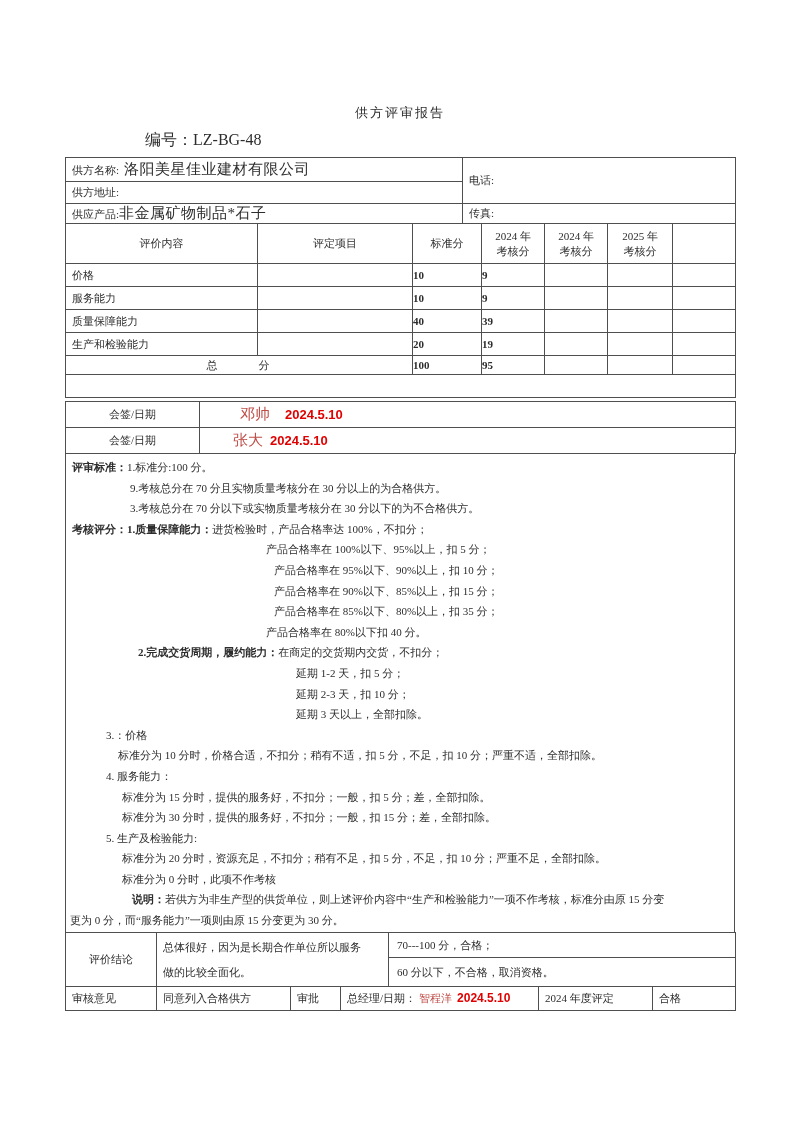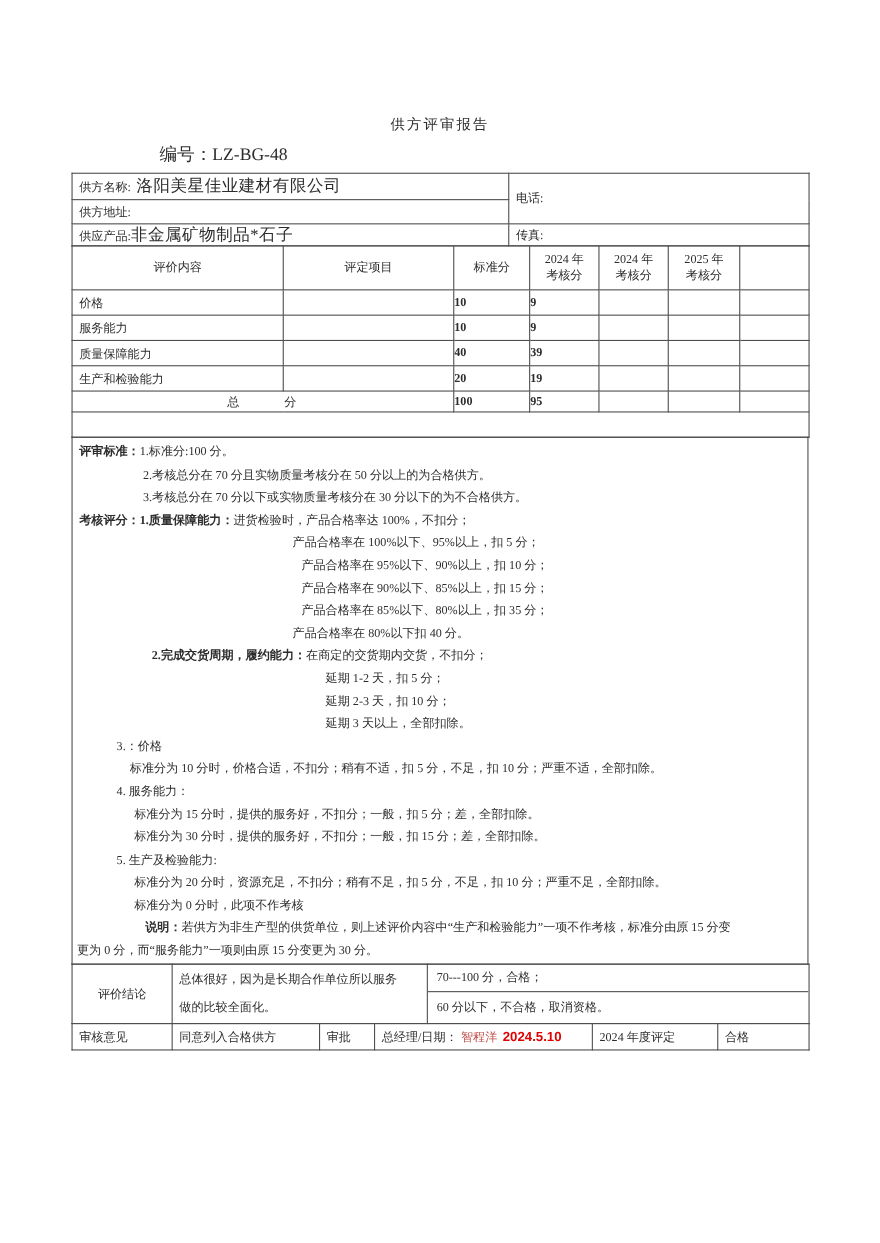--- a/index.html
+++ b/index.html
@@ -160,28 +160,48 @@
         <td class="num"></td>
         <td class="num"></td>
         <td class="num"></td>
       </tr>
       <tr class="empty">
             <td colspan="7"></td>
           </tr>
     </tbody>
       </table>
 
+    <table class="t-sig">
+      <colgroup>
+          <col style="width:134px">
+          <col style="width:536px">
+        </colgroup>
+      <tbody>
+          <tr>
+        <td class="sig-lbl">会签/日期</td>
+        <td class="sig-val">
+          <span class="sig-name">邓帅</span><span class="sig-date">2024.5.10</span>
+        </td>
+      </tr>
+      <tr>
+        <td class="sig-lbl">会签/日期</td>
+        <td class="sig-val sig-val-2">
+          <span class="sig-name">张大</span><span class="sig-date">2024.5.10</span>
+        </td>
+      </tr>
+    </tbody>
+      </table>
 
     <table class="t-crit">
       <tbody>
           <tr>
             <td>
         <div class="crit-block">
                 <div class="cl ind0"><span class="pre">评审标准：</span><span>1.标准分:100 分。</span></div>
-                <div class="cl ind1"><span>2.考核总分在 70 分且实物质量考核分在 50 分以上的为合格供方。</span></div>
+                <div class="cl ind1"><span>9.考核总分在 70 分且实物质量考核分在 30 分以上的为合格供方。</span></div>
                 <div class="cl ind1"><span>3.考核总分在 70 分以下或实物质量考核分在 30 分以下的为不合格供方。</span></div>
                 <div class="cl ind0"><span class="pre">考核评分：1.质量保障能力：</span><span>进货检验时，产品合格率达 100%，不扣分；</span></div>
                 <div class="cl ind2"><span>产品合格率在 100%以下、95%以上，扣 5 分；</span></div>
                 <div class="cl ind3"><span>产品合格率在 95%以下、90%以上，扣 10 分；</span></div>
                 <div class="cl ind3"><span>产品合格率在 90%以下、85%以上，扣 15 分；</span></div>
                 <div class="cl ind3"><span>产品合格率在 85%以下、80%以上，扣 35 分；</span></div>
                 <div class="cl ind2"><span>产品合格率在 80%以下扣 40 分。</span></div>
                 <div class="cl ind4"><span class="pre">2.完成交货周期，履约能力：</span><span>在商定的交货期内交货，不扣分；</span></div>
                 <div class="cl ind5"><span>延期 1-2 天，扣 5 分；</span></div>
                 <div class="cl ind5"><span>延期 2-3 天，扣 10 分；</span></div>

